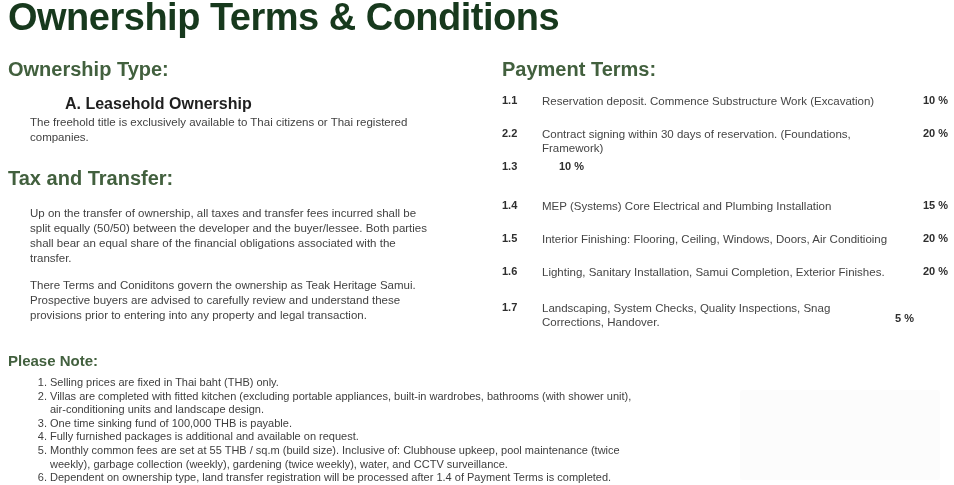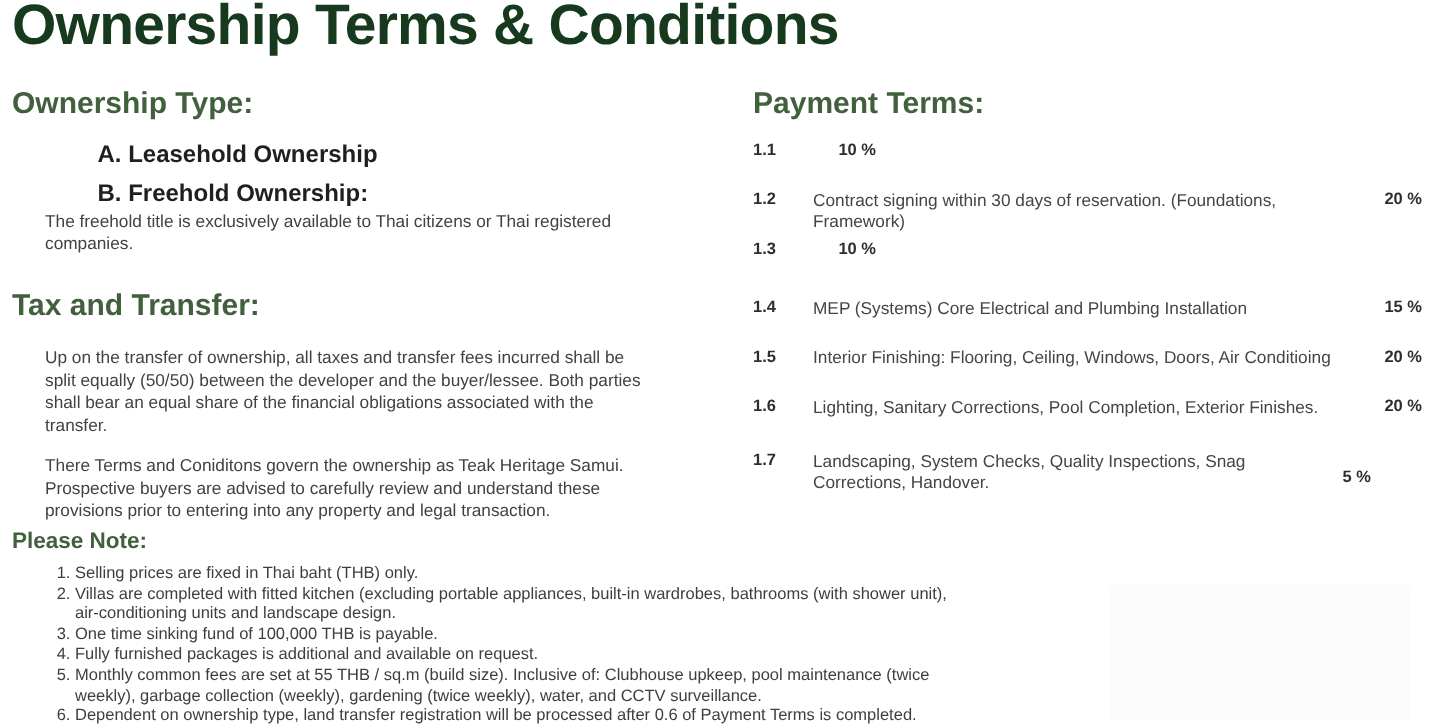--- a/index.html
+++ b/index.html
@@ -99,73 +99,73 @@
 </head>
 <body>
 
 <h1 class="page-title">Ownership Terms &amp; Conditions</h1>
 
 <div class="left-col">
   <div class="section-heading">Ownership Type:</div>
 
   <div class="sub-block">
     <div class="sub-heading" style="margin-top:14px;">A. Leasehold Ownership</div>
-    <div class="sub-heading">B. Freehold Ownership:</div>
     <p class="body-text">The freehold title is exclusively available to Thai citizens or Thai registered companies.</p>
   </div>
 
   <div class="section-heading tax-heading">Tax and Transfer:</div>
   <div class="sub-block tax-body">
     <p class="body-text">Up on the transfer of ownership, all taxes and transfer fees incurred shall be split equally (50/50) between the developer and the buyer/lessee. Both parties shall bear an equal share of the financial obligations associated with the transfer.</p>
     <p class="body-text" style="margin-top:12px;">There Terms and Coniditons govern the ownership as Teak Heritage Samui. Prospective buyers are advised to carefully review and understand these provisions prior to entering into any property and legal transaction.</p>
   </div>
 </div>
 
 <div class="right-col">
   <div class="section-heading">Payment Terms:</div>
   <div class="pt-rows">
     <div class="pt-row">
       <span class="pt-num">1.1</span>
+      <span class="pt-desc">Reservation deposit. Commence Substructure Work (Excavation)</span>
       <span class="pt-pct">10 %</span>
     </div>
     <div class="pt-row">
-      <span class="pt-num">1.2</span>
+      <span class="pt-num">2.2</span>
       <span class="pt-desc">Contract signing within 30 days of reservation. (Foundations, Framework)</span>
       <span class="pt-pct">20 %</span>
     </div>
     <div class="pt-row" style="min-height:39px;">
       <span class="pt-num">1.3</span>
       <span class="pt-pct">10 %</span>
     </div>
     <div class="pt-row">
       <span class="pt-num">1.4</span>
       <span class="pt-desc">MEP (Systems) Core Electrical and Plumbing Installation</span>
       <span class="pt-pct">15 %</span>
     </div>
     <div class="pt-row">
       <span class="pt-num">1.5</span>
       <span class="pt-desc">Interior Finishing: Flooring, Ceiling, Windows, Doors, Air Conditioing</span>
       <span class="pt-pct">20 %</span>
     </div>
     <div class="pt-row" style="min-height:36px;">
       <span class="pt-num">1.6</span>
-      <span class="pt-desc">Lighting, Sanitary Corrections, Pool Completion, Exterior Finishes.</span>
+      <span class="pt-desc">Lighting, Sanitary Installation, Samui Completion, Exterior Finishes.</span>
       <span class="pt-pct">20 %</span>
     </div>
     <div class="pt-row two-line">
       <span class="pt-num">1.7</span>
       <span class="pt-desc" style="max-width:330px;">Landscaping, System Checks, Quality Inspections, Snag Corrections, Handover.</span>
       <span class="pt-pct">5 %</span>
     </div>
   </div>
 </div>
 
 <div class="section-heading note-heading">Please Note:</div>
 <ol class="note-list">
   <li>Selling prices are fixed in Thai baht (THB) only.</li>
   <li>Villas are completed with fitted kitchen (excluding portable appliances, built-in wardrobes, bathrooms (with shower unit), air-conditioning units and landscape design.</li>
   <li>One time sinking fund of 100,000 THB is payable.</li>
   <li>Fully furnished packages is additional and available on request.</li>
   <li>Monthly common fees are set at 55 THB / sq.m (build size). Inclusive of: Clubhouse upkeep, pool maintenance (twice weekly), garbage collection (weekly), gardening (twice weekly), water, and CCTV surveillance.</li>
-  <li>Dependent on ownership type, land transfer registration will be processed after 0.6 of Payment Terms is completed.</li>
+  <li>Dependent on ownership type, land transfer registration will be processed after 1.4 of Payment Terms is completed.</li>
 </ol>
 
 <div class="watermark"></div>
 
 </body></html>

